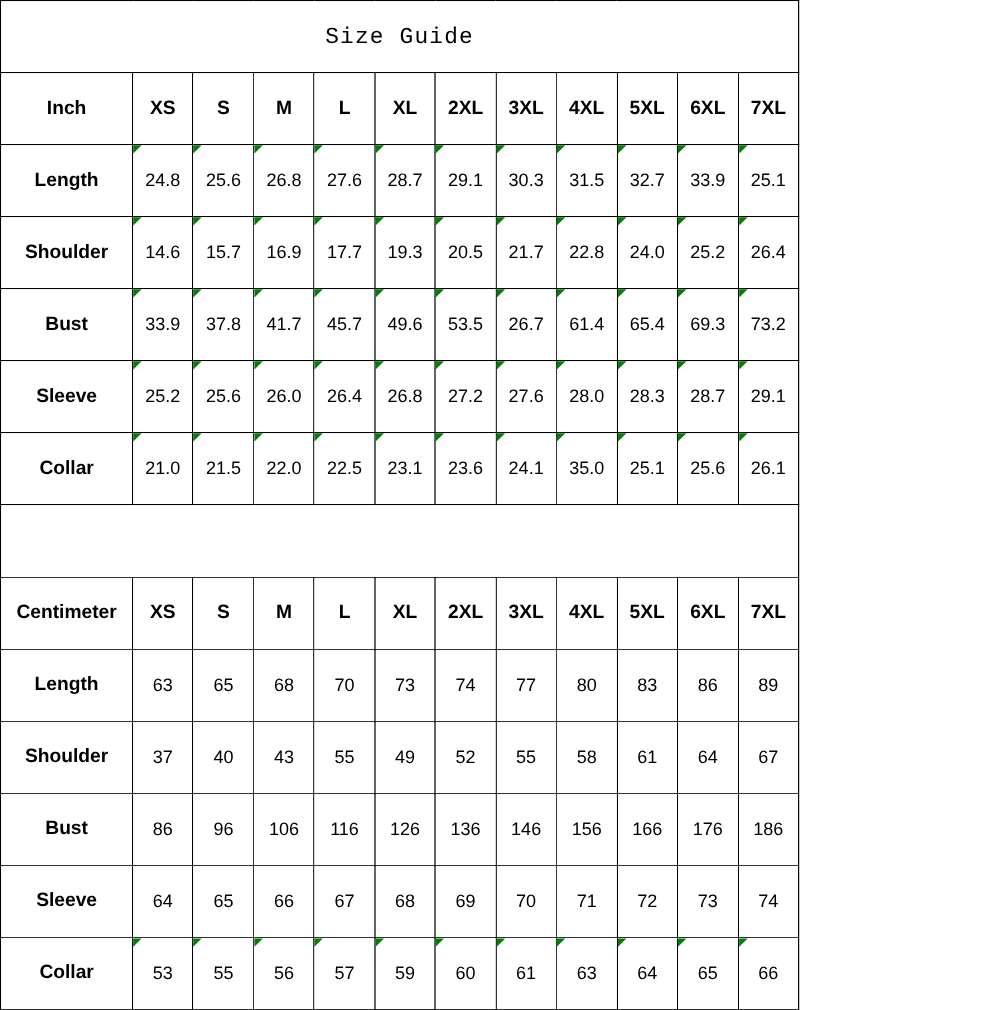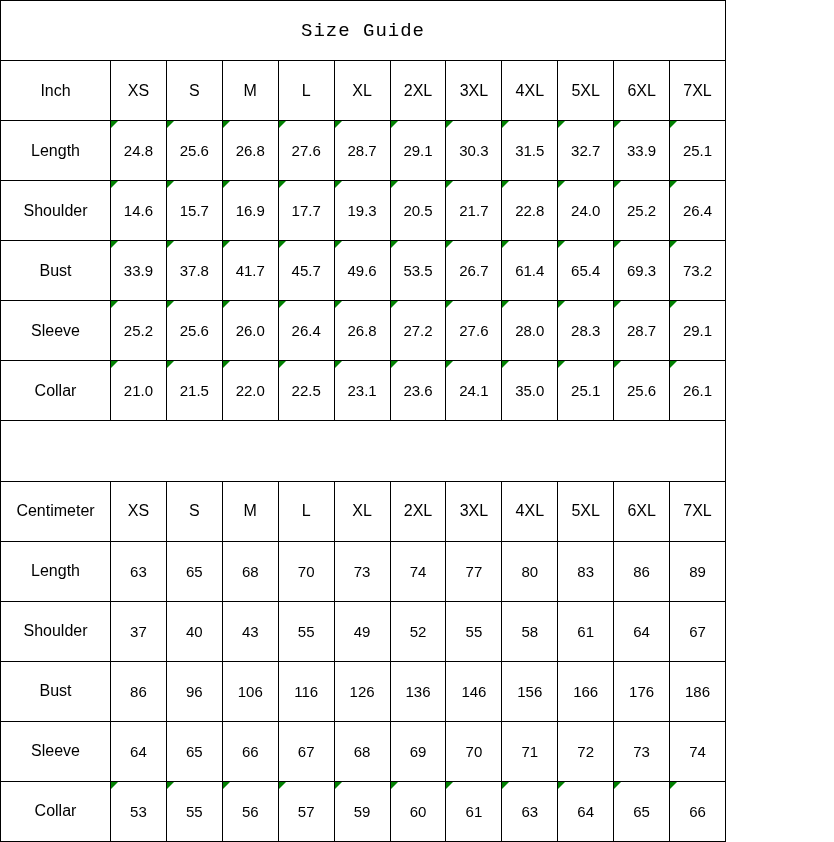--- a/index.html
+++ b/index.html
@@ -4,38 +4,38 @@
 <style>
   * { box-sizing: border-box; }
   html, body { margin: 0; padding: 0; }
   body {
     width: 834px; height: 842px;
     background: #ffffff; color: #000000;
     font-family: "Liberation Sans", sans-serif;
   }
   table#size-table {
     border-collapse: collapse;
-    width: 726px; height: 842px;
+    width: 666px; height: 842px;
     table-layout: fixed;
   }
   td {
     border: 1px solid #000000;
     text-align: center;
     vertical-align: middle;
     height: 56px;
     position: relative;
     padding: 0;
     background: #ffffff;
   }
   .title-cell {
     font-family: "Liberation Mono", monospace;
     font-size: 19px;
     letter-spacing: 1px;
   }
-  .head-cell { font-weight: normal; font-size: 16px; text-align: center; }
+  .head-cell { font-weight: bold; font-size: 16px; text-align: center; }
   .value-cell { font-size: 15px; }
   .gap-cell { }
   .footer-cell {
     font-family: "Liberation Mono", monospace;
     font-size: 13.5px;
     line-height: 20px;
   }
   .flag {
     position: absolute;
     top: 0; left: 0;

